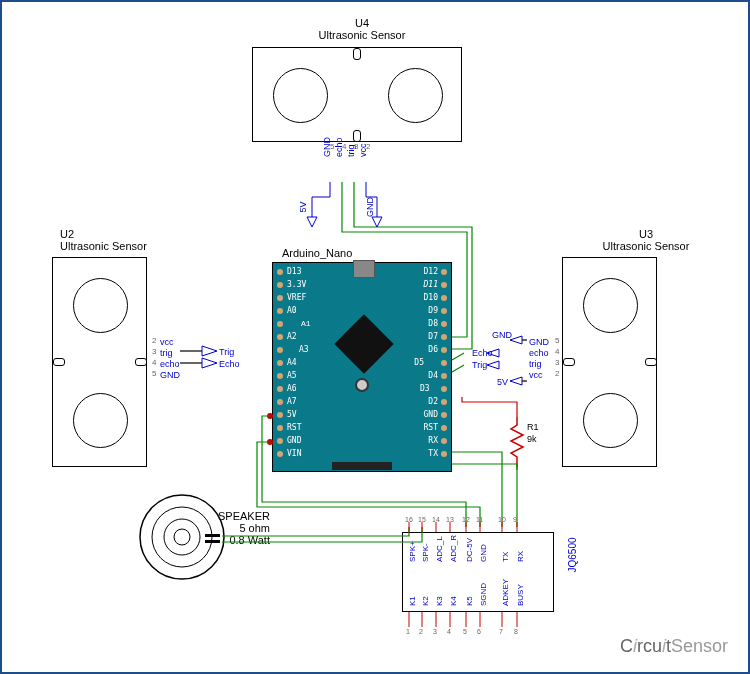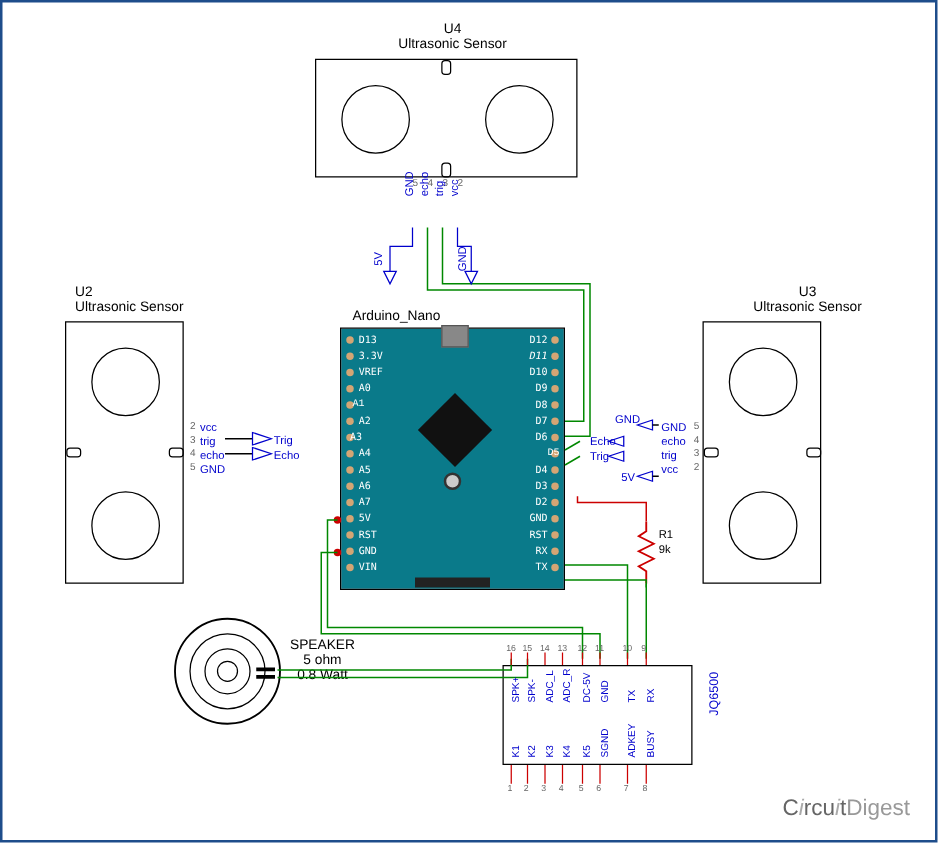--- a/index.html
+++ b/index.html
@@ -217,31 +217,31 @@
 <div class="speaker">
   <svg viewBox="0 0 90 90">
     <circle cx="45" cy="45" r="42" fill="none" stroke="#000" stroke-width="1.5"></circle>
     <circle cx="45" cy="45" r="30" fill="none" stroke="#000" stroke-width="1"></circle>
     <circle cx="45" cy="45" r="18" fill="none" stroke="#000" stroke-width="1"></circle>
     <circle cx="45" cy="45" r="8" fill="none" stroke="#000" stroke-width="1"></circle>
     <rect x="68" y="42" width="15" height="3" fill="#000"></rect>
     <rect x="68" y="48" width="15" height="3" fill="#000"></rect>
   </svg>
 </div>
-<div class="component-label" style="left:230px;top:508px;text-align:center">
+<div class="component-label" style="left:216px;top:508px;text-align:right">
   <span>SPEAKER</span><br>
   <span>5 ohm</span><br>
   <span>0.8 Watt</span>
 </div>
 
 <div class="jq6500"></div>
 <span class="pin-label" style="left:570px;top:565px;transform:rotate(-90deg);transform-origin:left;font-size:10px">JQ6500</span>
 
 <div class="watermark">
-  <span style="color:#666">C</span><span style="font-style:italic;color:#aaa">i</span><span style="color:#666">rcu</span><span style="font-style:italic;color:#aaa">i</span><span style="color:#666">t</span><span style="color:#999">Digest</span>
+  <span style="color:#666">C</span><span style="font-style:italic;color:#aaa">i</span><span style="color:#666">rcu</span><span style="font-style:italic;color:#aaa">i</span><span style="color:#666">t</span><span style="color:#999">Sensor</span>
 </div>
 
 <svg class="wire-svg">
 
   <path class="wire-green" d="M340,180 L340,230 L465,230 L465,335 L450,335"></path>
   <path class="wire-green" d="M352,180 L352,225 L470,225 L470,347 L450,347"></path>
 
   <path class="net-flag" d="M328,180 L328,195 L310,195 L310,215"></path>
   <path d="M305,215 L315,215 L310,225 Z" fill="none" stroke="#0000cc"></path>
   <path class="net-flag" d="M364,180 L364,195 L375,195 L375,215"></path>
@@ -336,43 +336,43 @@
     <line x1="500" y1="610" x2="500" y2="625"></line>
       <line x1="515" y1="610" x2="515" y2="625"></line>
   </g>
 </svg>
 
 <div id="arduino-left-labels">
     <span class="arduino-pin-label" style="left: 285px; top: 265px;">D13</span>
     <span class="arduino-pin-label" style="left: 285px; top: 278px;">3.3V</span>
     <span class="arduino-pin-label" style="left: 285px; top: 291px;">VREF</span>
     <span class="arduino-pin-label" style="left: 285px; top: 304px;">A0</span>
-    <span class="arduino-pin-label" style="left: 280px; top: 317px; font-family: Liberation Mono, monospace;">A1</span>
+    <span class="arduino-pin-label" style="left: 299px; top: 317px; font-family: Liberation Mono, monospace;">A1</span>
     <span class="arduino-pin-label" style="left: 285px; top: 330px;">A2</span>
-    <span class="arduino-pin-label" style="left: 278px; top: 343px;">A3</span>
+    <span class="arduino-pin-label" style="left: 297px; top: 343px;">A3</span>
     <span class="arduino-pin-label" style="left: 285px; top: 356px;">A4</span>
     <span class="arduino-pin-label" style="left: 285px; top: 369px;">A5</span>
     <span class="arduino-pin-label" style="left: 285px; top: 382px;">A6</span>
     <span class="arduino-pin-label" style="left: 285px; top: 395px;">A7</span>
     <span class="arduino-pin-label" style="left: 285px; top: 408px;">5V</span>
     <span class="arduino-pin-label" style="left: 285px; top: 421px;">RST</span>
     <span class="arduino-pin-label" style="left: 285px; top: 434px;">GND</span>
     <span class="arduino-pin-label" style="left: 285px; top: 447px;">VIN</span>
   </div>
 <div id="arduino-right-labels">
     <span class="arduino-pin-label" style="left: 418px; top: 265px; text-align: right; width: 18px;">D12</span>
     <span class="arduino-pin-label" style="left: 418px; top: 278px; text-align: right; width: 18px; font-style: italic;">D11</span>
     <span class="arduino-pin-label" style="left: 418px; top: 291px; text-align: right; width: 18px;">D10</span>
     <span class="arduino-pin-label" style="left: 418px; top: 304px; text-align: right; width: 18px;">D9</span>
     <span class="arduino-pin-label" style="left: 418px; top: 317px; text-align: right; width: 18px;">D8</span>
     <span class="arduino-pin-label" style="left: 418px; top: 330px; text-align: right; width: 18px;">D7</span>
     <span class="arduino-pin-label" style="left: 418px; top: 343px; text-align: right; width: 18px;">D6</span>
-    <span class="arduino-pin-label" style="left: 436px; top: 356px; width: 18px; font-family: Liberation Mono, monospace;">D5</span>
+    <span class="arduino-pin-label" style="left: 404px; top: 356px; text-align: right; width: 18px;">D5</span>
     <span class="arduino-pin-label" style="left: 418px; top: 369px; text-align: right; width: 18px;">D4</span>
-    <span class="arduino-pin-label" style="left: 418px; top: 382px; text-align: right; width: 18px;">D3</span>
+    <span class="arduino-pin-label" style="left: 418px; top: 382px; width: 18px;">D3</span>
     <span class="arduino-pin-label" style="left: 418px; top: 395px; text-align: right; width: 18px;">D2</span>
     <span class="arduino-pin-label" style="left: 418px; top: 408px; text-align: right; width: 18px;">GND</span>
     <span class="arduino-pin-label" style="left: 418px; top: 421px; text-align: right; width: 18px;">RST</span>
     <span class="arduino-pin-label" style="left: 418px; top: 434px; text-align: right; width: 18px;">RX</span>
     <span class="arduino-pin-label" style="left: 418px; top: 447px; text-align: right; width: 18px;">TX</span>
   </div>
 <div id="jq-top-labels">
     <span class="pin-label" style="left: 406px; top: 560px; transform: rotate(-90deg); transform-origin: left top; font-size: 8px;">SPK+</span>
     <span class="pin-num" style="left: 403px; top: 514px; font-size: 7px;">16</span>
     <span class="pin-label" style="left: 419px; top: 560px; transform: rotate(-90deg); transform-origin: left top; font-size: 8px;">SPK-</span>

